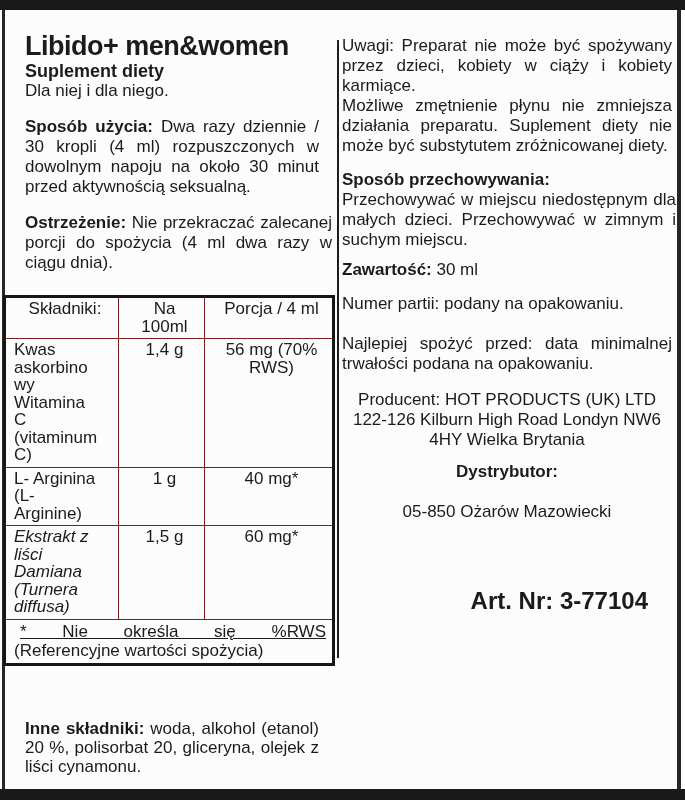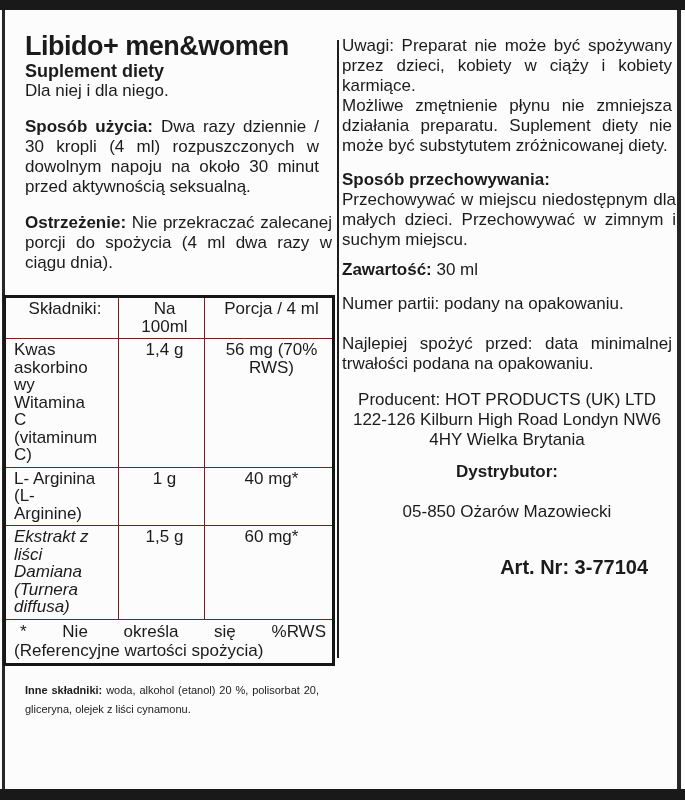--- a/index.html
+++ b/index.html
@@ -22,22 +22,22 @@
 
   
   .col-left { position:absolute; left:25px; top:31px; width:295px; }
   .title    { font-size:27px; line-height:30px; font-weight:bold; letter-spacing:-0.5px; }
   .subtitle { font-size:18px; line-height:20px; font-weight:bold; }
   .tagline  { font-size:17px; line-height:20px; }
   .para     { font-size:17px; line-height:20px; text-align:justify; }
   .para b   { font-weight:bold; }
   .usage-para   { margin-top:16px; width:294px; }
   .warning-para { margin-top:16px; width:307px; }
-  .inne-para    { position:absolute; left:25px; top:681px; width:294px;
-                  font-size:11px; line-height:19px; text-align:justify; }
+  .inne-para    { position:absolute; left:25px; top:719px; width:294px;
+                  font-size:17px; line-height:19px; text-align:justify; }
 
   
   table.ingredients {
     position:absolute; left:3px; top:295px; width:329px;
     border-collapse:collapse; table-layout:fixed;
     border:3px solid #161616;
   }
   table.ingredients th, table.ingredients td {
     border:1px solid #7f1d1d;
     vertical-align:top;
@@ -47,38 +47,38 @@
   table.ingredients th { font-weight:normal; text-align:center; }
   th.h-name { font-weight:bold; }
   td.c-name { padding-left:28px; text-align:left; }
   td.c-100, th.h-100 { text-align:center; }
   td.c-portion, th.h-portion { text-align:center; padding-left:40px; }
   th.h-portion { padding-left:2px; }
   .pre { white-space:pre-line; }
   .italic { font-style:italic; }
   td.fn-cell { padding:2px 12px 4px 16px; }
   .fn1 { text-align:justify; text-align-last:justify; padding:0 4px 0 6px;
-         font-size:17px; line-height:19px; }
+         font-size:17px; line-height:19px;text-decoration:underline; }
   .fn2 { font-size:17px; line-height:19px; padding-left:0px; }
 
   
   .col-right { position:absolute; left:342px; top:36px; width:334px; }
   .rpara  { font-size:17px; line-height:20px; text-align:justify; width:330px; }
   .rpara b, .rhead, .center-block b { font-weight:normal; }
   .storage-head { font-size:17px; line-height:20px; font-weight:bold; margin-top:14px; }
   .storage-para { width:334px; margin-top:0; }
   .contents-line { font-size:17px; line-height:20px; margin-top:10px; }
   .bestbefore-para { margin-top:20px; }
   .batch-para { margin-top:14px; text-align:left; }
   .center-block { font-size:17px; line-height:20px; text-align:center; width:330px; }
   .producer-block { margin-top:16px; }
   .distributor-head { font-size:17px; line-height:20px; font-weight:bold;
                       text-align:center; width:330px; margin-top:12px; }
-  .art-number { margin-top:32px; width:330px; text-align:right; padding-right:24px;
-                box-sizing:border-box; font-size:20px; line-height:26px; font-weight:bold; }
+  .art-number { margin-top:66px; width:330px; text-align:right; padding-right:24px;
+                box-sizing:border-box; font-size:24px; line-height:26px; font-weight:bold; }
 </style>
 </head>
 <body>
 
 <div class="page">
 
   <div class="bar-top"></div>
   <div class="bar-bottom"></div>
   <div class="edge-left"></div>
   <div class="edge-right"></div>

